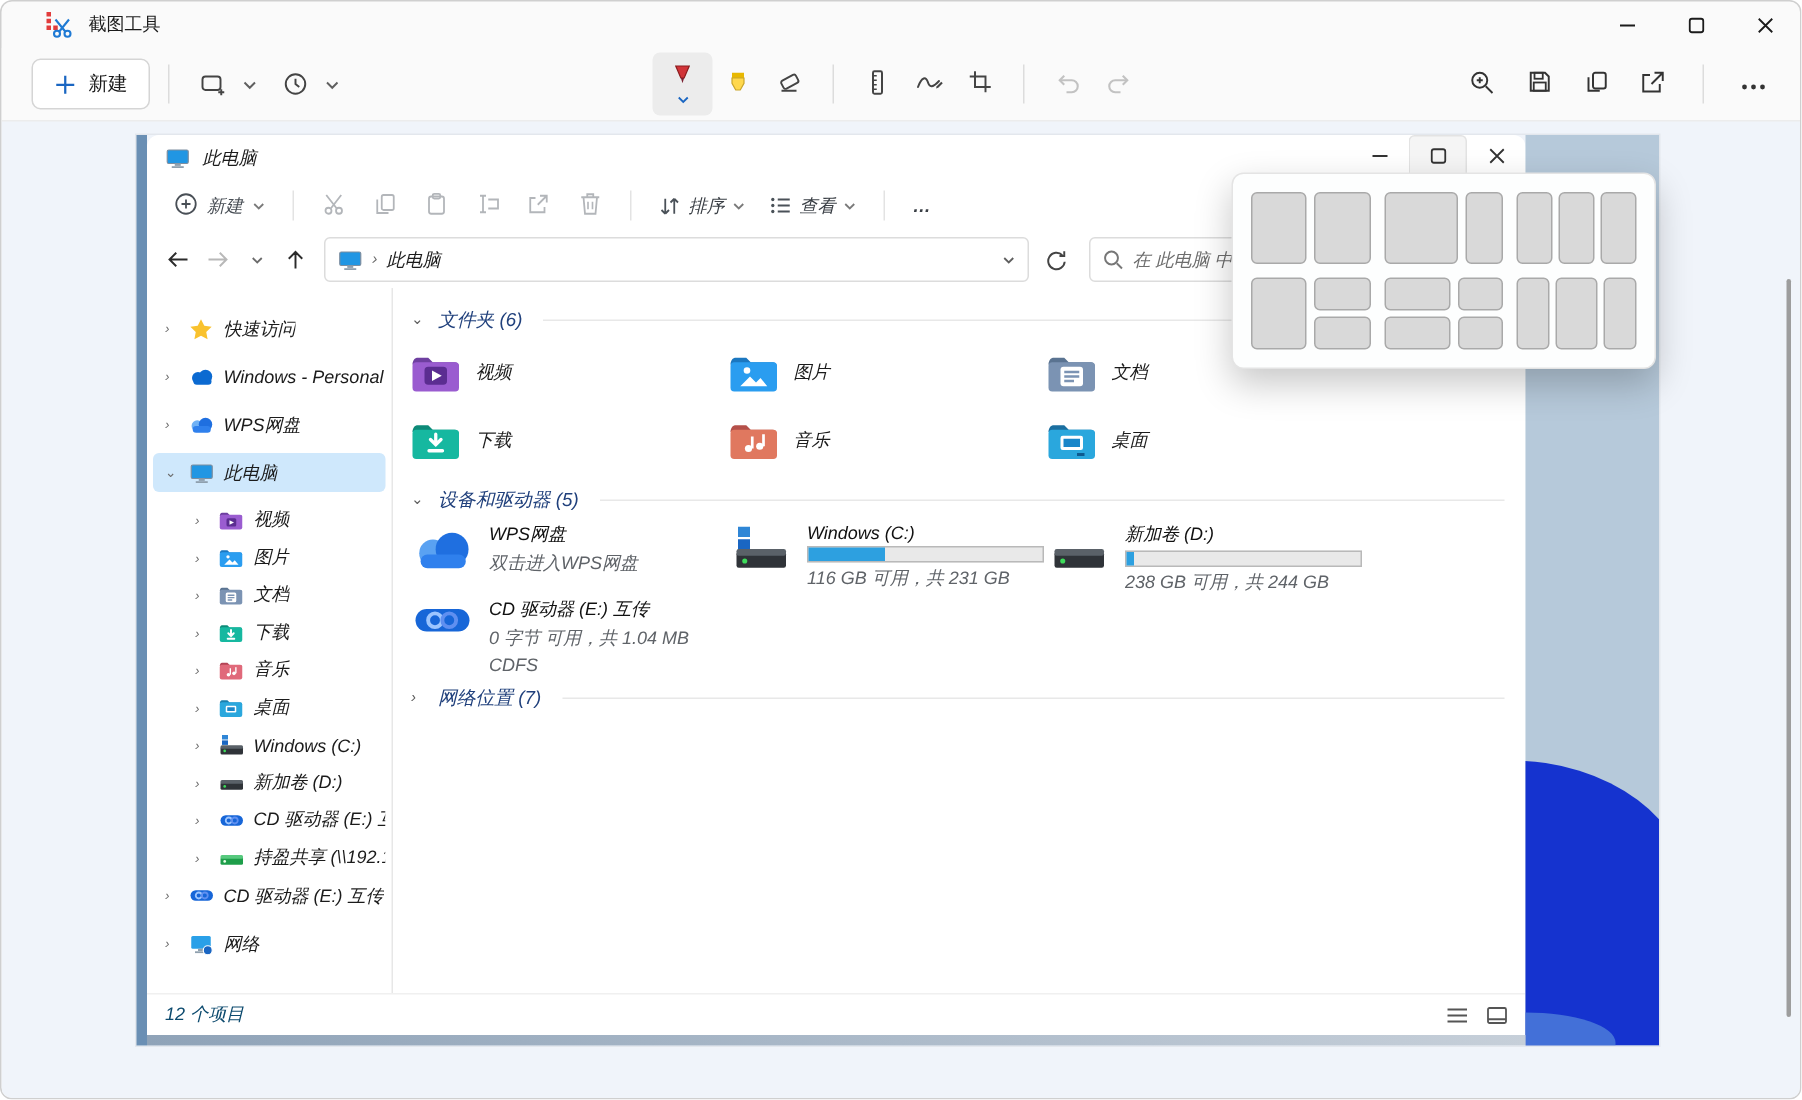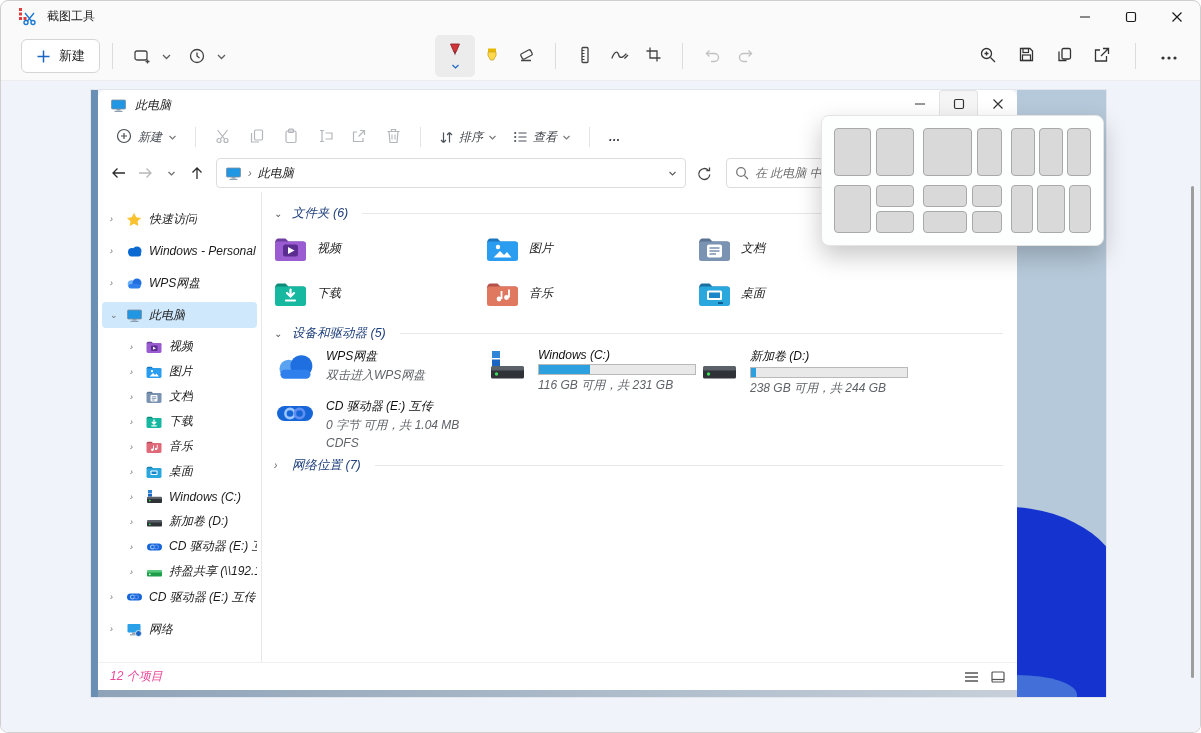--- a/index.html
+++ b/index.html
@@ -2,21 +2,21 @@
 <html><head>
 <meta charset="utf-8">
 <style>
   * { margin:0; padding:0; box-sizing:border-box; }
   html,body { width:1201px; height:733px; overflow:hidden;
     font-family:"Liberation Sans","DejaVu Sans",sans-serif; font-size:12px; color:#1b1b1b; }
   .app { position:relative; width:1201px; height:733px; background:#fafafa;
     border:1px solid #cfcfcf; border-radius:8px; overflow:hidden; }
 
   
-  .titlebar { position:absolute; left:0; top:0; right:0; height:31px; display:flex; align-items:center; }
+  .titlebar { position:absolute; left:12px; top:0; right:0; height:31px; display:flex; align-items:center; }
   .titlebar .logo { margin-left:16px; width:20px; height:20px; display:flex; align-items:center; justify-content:center; }
   .app-title { margin-left:10px; font-size:12px; color:#1b1b1b; }
   .win-controls { margin-left:auto; display:flex; height:31px; }
   .win-btn { width:46px; height:31px; display:flex; align-items:center; justify-content:center; color:#1b1b1b; }
   .win-btn svg { display:block; }
 
   
   .toolbar { position:absolute; left:0; top:31px; right:0; height:48px; display:flex; align-items:center; background:#fafafa; }
   .btn-new { margin-left:20px; height:34px; padding:0 14px; background:#fff; border:1px solid #d5d5d5;
     border-radius:6px; display:flex; align-items:center; gap:8px; font-size:13px; }
@@ -101,21 +101,21 @@
   .dtile { display:flex; align-items:flex-start; gap:10px; padding-top:2px; }
   .dtile .d-ic { flex:none; width:42px; display:flex; justify-content:center; padding-top:3px; }
   .dcol { display:flex; flex-direction:column; gap:2px; }
   .d-name { font-size:12px; color:#111; }
   .d-sub { font-size:12px; color:#5f6368; }
   .d-bar { width:158px; height:11px; background:#e9e9e9; border:1px solid #b9b9b9; }
   .d-fill { height:100%; background:#2da0e0; }
 
   .e-status { position:absolute; left:0; bottom:0; right:0; height:28px; display:flex; align-items:center;
     border-top:1px solid #f0f0f0; padding:0 12px; }
-  .status-text { color:#ec4899; font-size:12px; }
+  .status-text { color:#0c4a6e; font-size:12px; }
   .status-icons { margin-left:auto; display:flex; gap:12px; color:#555; align-items:center; }
   .status-icons span { display:flex; }
 
   
   .snap-popup { position:absolute; left:730px; top:25px; width:283px; height:131px; background:#fdfefe;
     border:1px solid #e4e4e4; border-radius:8px; box-shadow:0 10px 24px rgba(0,0,0,.22);
     display:grid; grid-template-columns:repeat(3,1fr); gap:9px; padding:12px; z-index:10; }
   .snap-tile { position:relative; border-radius:5px; }
   .snap-cell { position:absolute; background:#d9d9d9; border:1px solid #a9a9a9; border-radius:4px; }
 </style>

